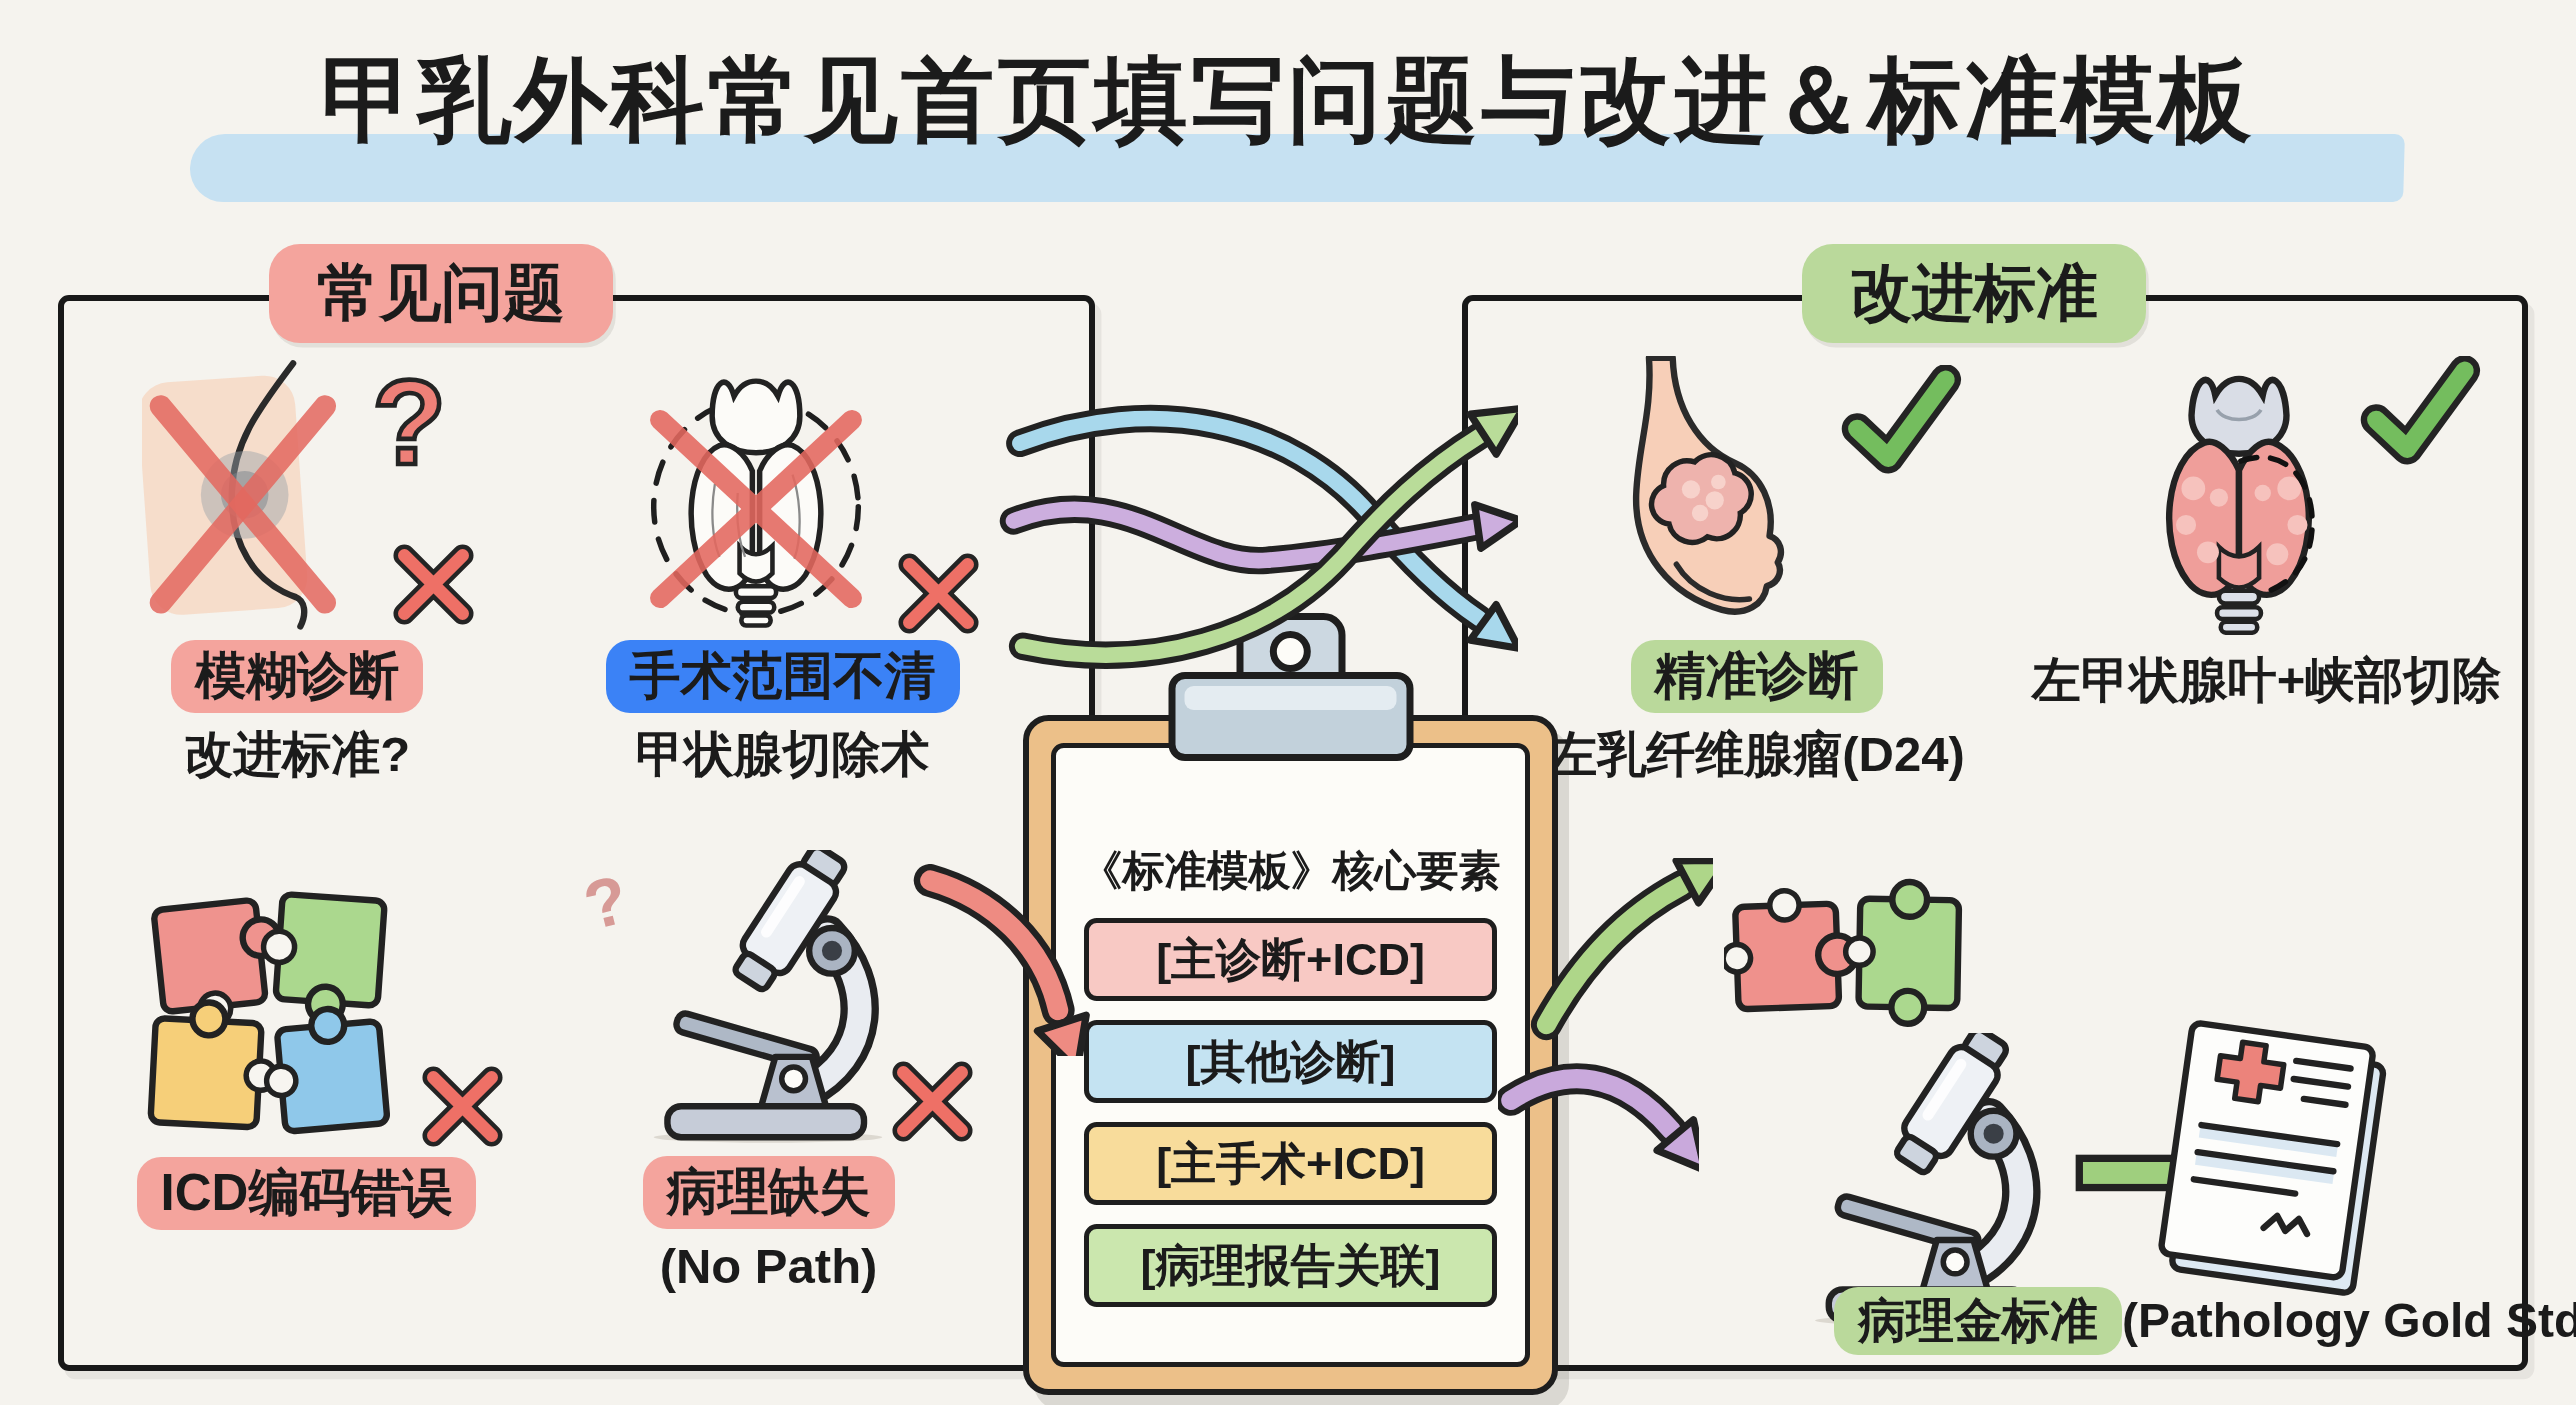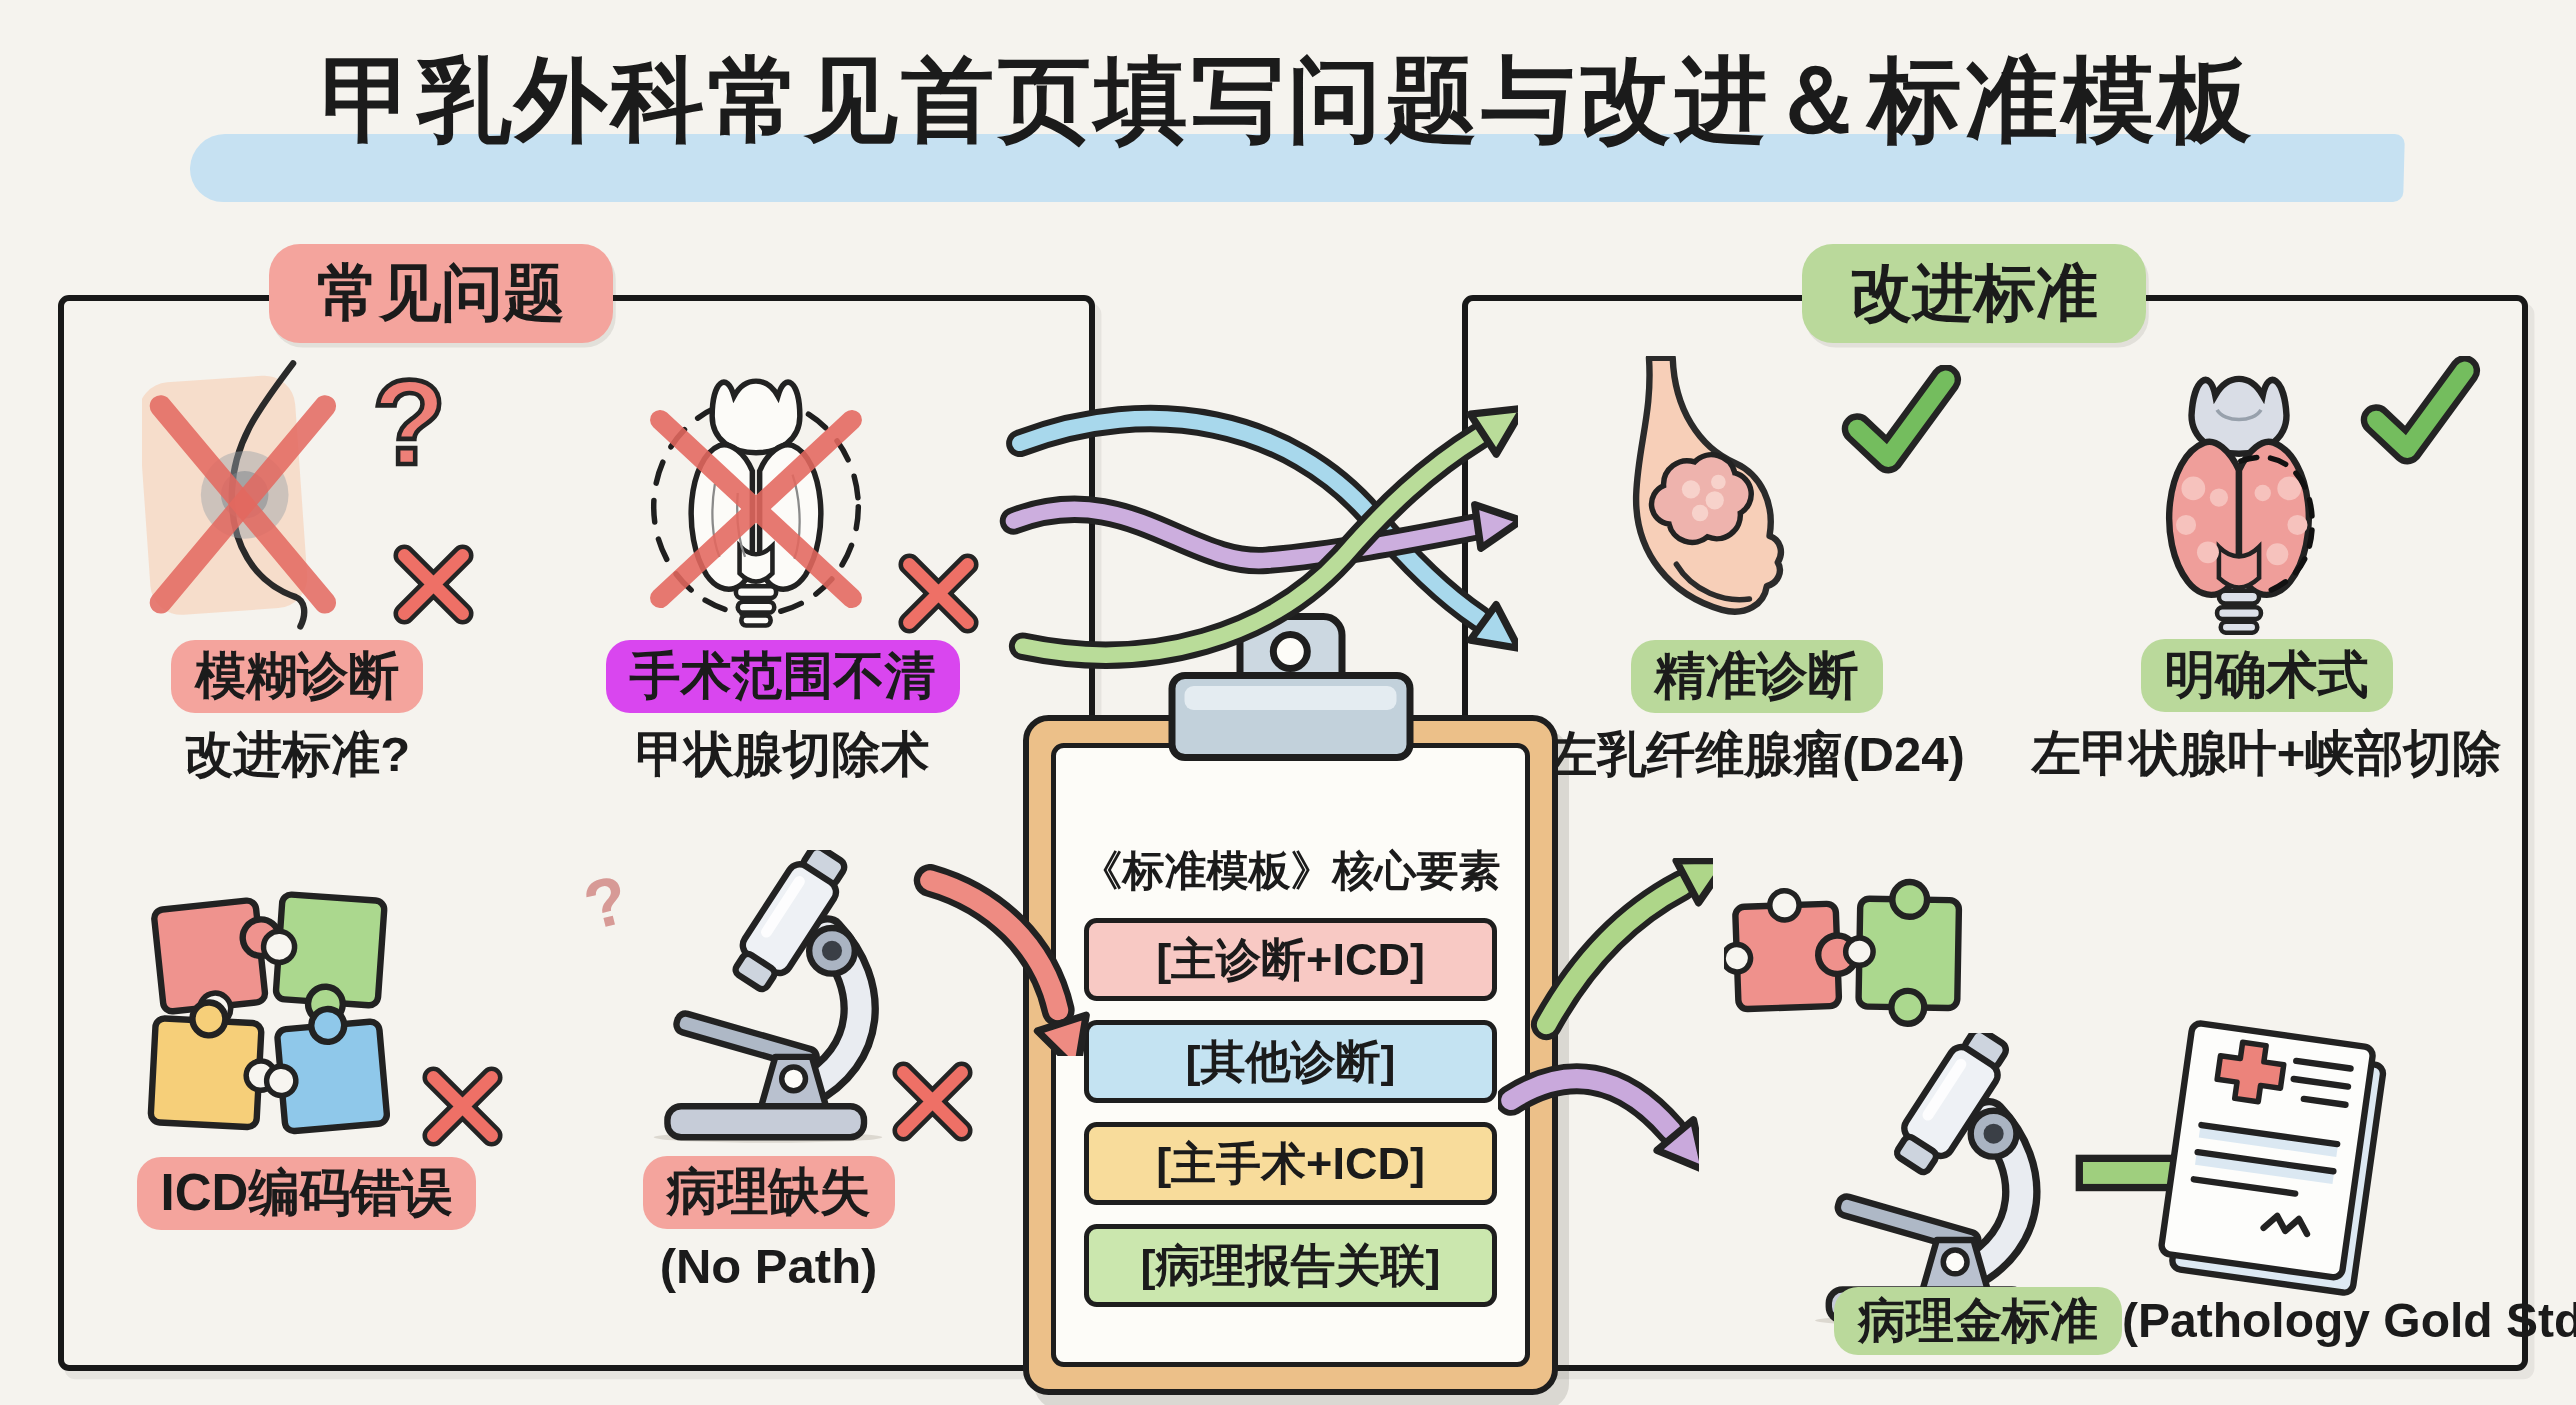--- a/index.html
+++ b/index.html
@@ -92,21 +92,21 @@
           <rect x="120" y="269" width="40" height="12" rx="6" fill="#fcfbf8" stroke="#222" stroke-width="5"></rect>
           <rect x="124" y="284" width="32" height="11" rx="5" fill="#fcfbf8" stroke="#222" stroke-width="5"></rect>
           <path d="M95,140 C90,170 92,200 100,220 M180,130 C190,160 190,200 182,222 M120,150 C118,180 122,205 128,220" stroke="#8a8a8a" stroke-width="2.5" fill="none"></path>
           <path d="M35,70 L245,265 M245,70 L35,265" stroke="#e4685f" stroke-width="22" stroke-linecap="round" opacity="0.88"></path>
         </svg>
         <svg class="small-x" style="left:302px;top:192px;" width="91" height="91" viewBox="0 0 100 100">
           <path d="M18,18 L82,82 M82,18 L18,82" stroke="#242424" stroke-width="24" stroke-linecap="round"></path>
           <path d="M18,18 L82,82 M82,18 L18,82" stroke="#ee7066" stroke-width="14" stroke-linecap="round"></path>
         </svg>
       </div>
-      <span class="item-badge" style="background-color: #d946ef;">手术范围不清</span>
+      <span class="item-badge" style="background-color: #3b82f6;">手术范围不清</span>
       <span class="item-desc">甲状腺切除术</span>
     </div>
 
     <div class="cell" style="left:23px;top:563px;width:439px;">
       <div class="icon-wrap" style="width:384px;height:293px;">
         <svg width="274" height="274" viewBox="0 0 300 300" style="position:absolute;left:18.3px;top:5.5px;">
           <g transform="rotate(-6 85 95)">
             <rect x="28" y="38" width="112" height="112" rx="10" fill="#ef938e" stroke="#222" stroke-width="7"></rect>
             <circle cx="142" cy="80" r="20" fill="#ef938e" stroke="#222" stroke-width="7"></circle>
             <circle cx="84" cy="152" r="17" fill="#f7f5f0" stroke="#222" stroke-width="6"></circle>
@@ -209,21 +209,20 @@
           <rect x="128" y="262" width="44" height="14" rx="7" fill="#dde1e9" stroke="#222" stroke-width="5"></rect>
           <rect x="126" y="280" width="48" height="13" rx="6" fill="#dde1e9" stroke="#222" stroke-width="5"></rect>
           <rect x="130" y="296" width="40" height="12" rx="6" fill="#dde1e9" stroke="#222" stroke-width="5"></rect>
           <path d="M152,120 C196,104 228,136 230,182 C232,226 212,252 178,264" fill="none" stroke="#111" stroke-width="6" stroke-dasharray="18 15" stroke-linecap="round"></path>
         </svg>
         <svg class="check" style="left:302px;top:4.6px;" width="123" height="114" viewBox="0 0 135 125">
           <path d="M20,70 L54,102 L117,16" fill="none" stroke="#242424" stroke-width="34" stroke-linecap="round" stroke-linejoin="round"></path>
           <path d="M20,70 L54,102 L117,16" fill="none" stroke="#74bd5e" stroke-width="20" stroke-linecap="round" stroke-linejoin="round"></path>
         </svg>
       </div>
-      <span class="item-badge" style="background-color: rgb(186, 217, 155);">明确术式</span>
       <span class="item-desc">左甲状腺叶+峡部切除</span>
     </div>
 
     <svg style="position:absolute;left:256px;top:560px;" width="247" height="192" viewBox="0 0 270 210">
       <g transform="rotate(-2 80 105)">
         <rect x="14" y="48" width="110" height="112" rx="10" fill="#ef918c" stroke="#222" stroke-width="7"></rect>
         <circle cx="124" cy="104" r="21" fill="#ef918c" stroke="#222" stroke-width="7"></circle>
         <circle cx="68" cy="48" r="16" fill="#f7f5f0" stroke="#222" stroke-width="6"></circle>
         <circle cx="14" cy="104" r="15" fill="#f7f5f0" stroke="#222" stroke-width="6"></circle>
       </g>

